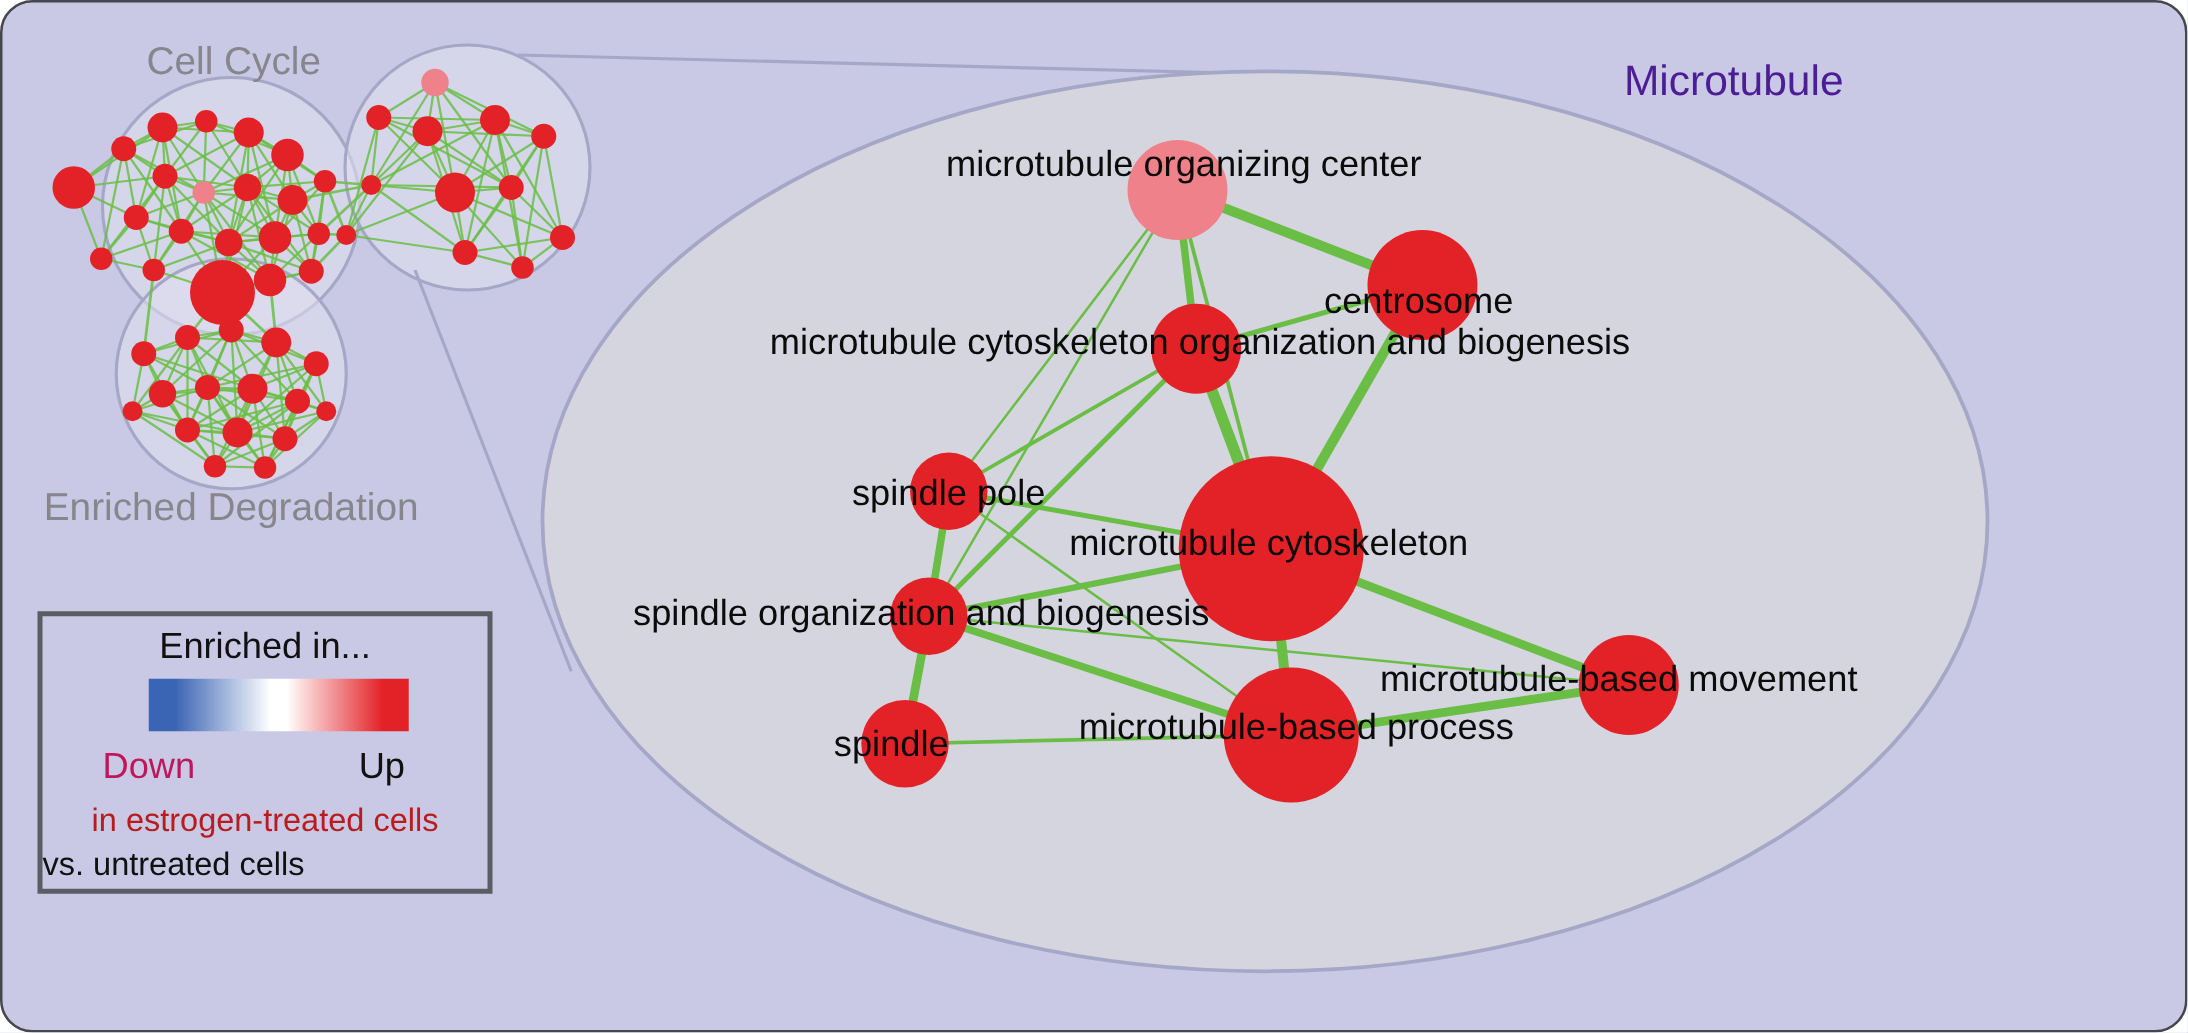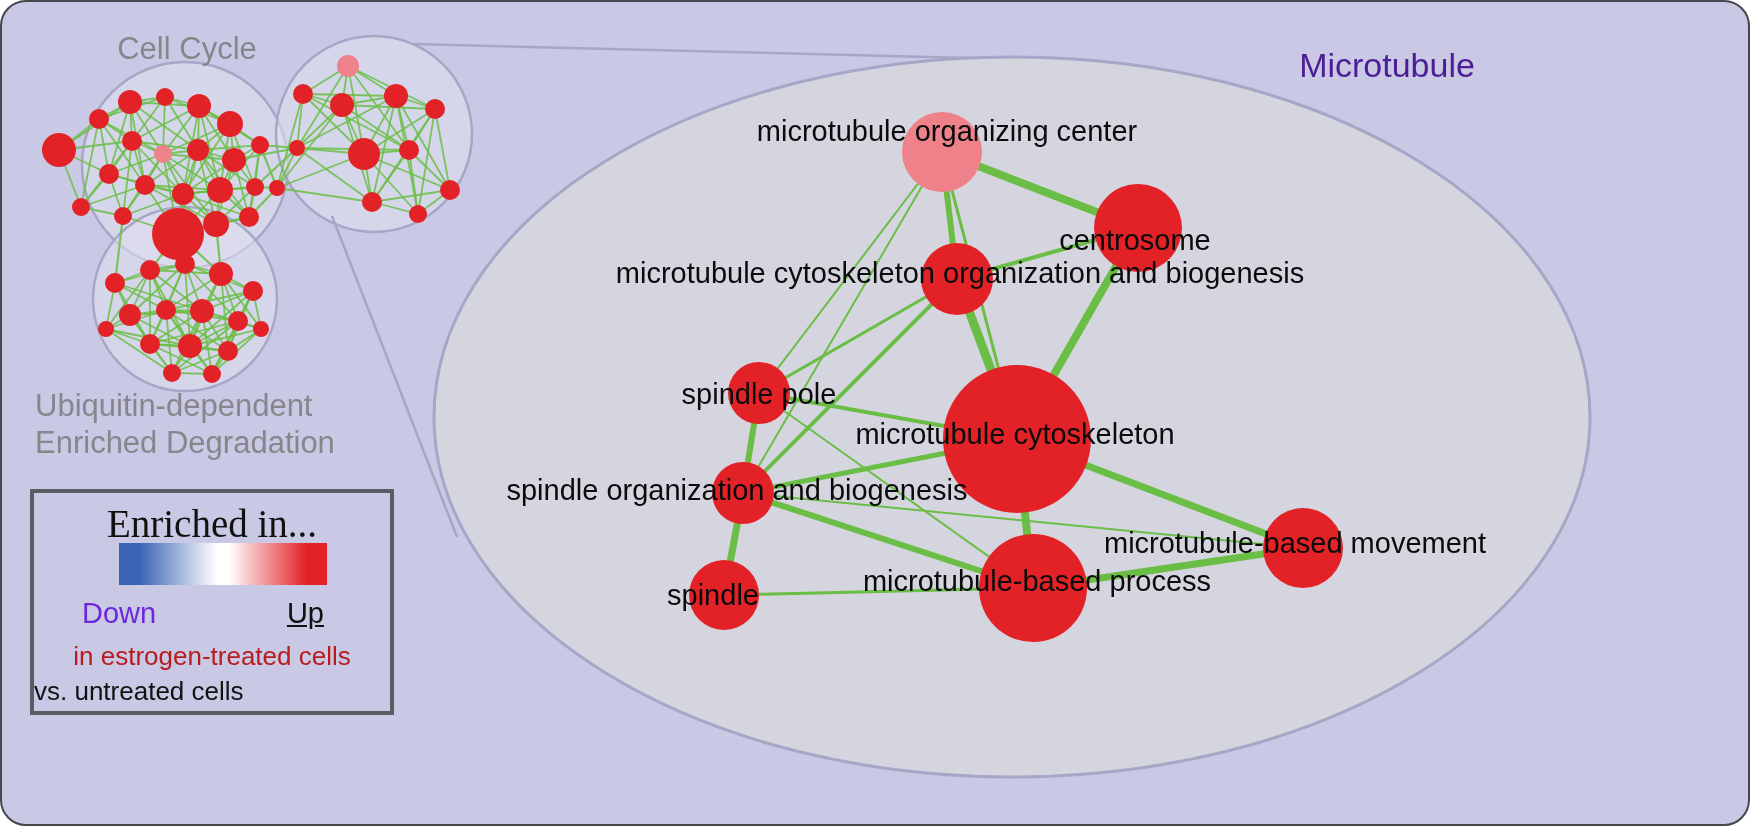--- a/index.html
+++ b/index.html
@@ -10,24 +10,24 @@
   .figure svg{position:absolute;left:0;top:0;width:1750px;height:826px;}
   .overlay{position:absolute;color:#111;}
   .cluster-label{color:#86868c;font-size:31px;line-height:37px;}
   .cell-cycle-label{left:85px;top:28px;width:200px;text-align:center;}
   .ubiq-label{left:33px;top:385px;text-align:left;}
   .fig-title{left:1190px;top:44px;width:390px;text-align:center;font-size:34px;line-height:38px;color:#4c1d95;}
   .legend{
     position:absolute;left:28px;top:487px;width:364px;height:226px;box-sizing:border-box;
     background:#c9c9e6;border:4px solid #5c5c64;
   }
-  .legend-title{position:absolute;left:0;top:8px;width:100%;text-align:center;font-size:39px;color:#111;font-family:Liberation Serif, serif;}
+  .legend-title{position:absolute;left:0;top:8px;width:100%;text-align:center;font-size:29px;color:#111;}
   .legend-bar{position:absolute;left:85px;top:50px;width:208px;height:42px;}
-  .legend-down{position:absolute;left:48px;top:104px;font-size:29px;color:#6d28d9;}
-  .legend-up{position:absolute;right:66px;top:104px;font-size:29px;color:#111;text-decoration:underline;}
+  .legend-down{position:absolute;left:48px;top:104px;font-size:29px;color:#be185d;}
+  .legend-up{position:absolute;right:66px;top:104px;font-size:29px;color:#111;}
   .legend-cap1{position:absolute;left:0;top:148px;width:100%;text-align:center;font-size:26px;color:#b91c1c;}
   .legend-cap2{position:absolute;left:0;top:183px;width:100%;text-align:left;font-size:26px;color:#111;}
 </style>
 </head>
 <body>
 
 <div class="figure">
 
   <svg id="network-svg" viewBox="0 0 1750 826">
       <circle cx="183" cy="163" r="103" fill="rgba(224,224,238,0.55)" stroke="#a6a6c6" stroke-width="2.5"></circle>
@@ -364,21 +364,20 @@
       <text x="1013" y="442" text-anchor="middle" font-size="29" fill="#0b0b0b" font-family="&quot;Liberation Sans&quot;, sans-serif">microtubule cytoskeleton</text>
       <text x="735" y="498" text-anchor="middle" font-size="29" fill="#0b0b0b" font-family="&quot;Liberation Sans&quot;, sans-serif">spindle organization and biogenesis</text>
       <text x="1293" y="551" text-anchor="middle" font-size="29" fill="#0b0b0b" font-family="&quot;Liberation Sans&quot;, sans-serif">microtubule-based movement</text>
       <text x="1035" y="589" text-anchor="middle" font-size="29" fill="#0b0b0b" font-family="&quot;Liberation Sans&quot;, sans-serif">microtubule-based process</text>
       <text x="711" y="603" text-anchor="middle" font-size="29" fill="#0b0b0b" font-family="&quot;Liberation Sans&quot;, sans-serif">spindle</text>
     </svg>
 
   <div class="overlay cluster-label cell-cycle-label">Cell Cycle</div>
 
   <div class="overlay cluster-label ubiq-label">
-    <div>Ubiquitin-dependent</div>
     <div>Enriched Degradation</div>
   </div>
 
   <div class="overlay fig-title">
     <div>Microtubule</div>
   </div>
 
   <div class="legend">
     <div class="legend-title">Enriched in...</div>
     <div class="legend-bar" id="legend-bar" style="background: linear-gradient(to right, rgb(58, 100, 180) 0%, rgb(58, 100, 180) 10%, rgb(255, 255, 255) 47%, rgb(255, 255, 255) 53%, rgb(227, 34, 39) 90%, rgb(227, 34, 39) 100%);"></div>

